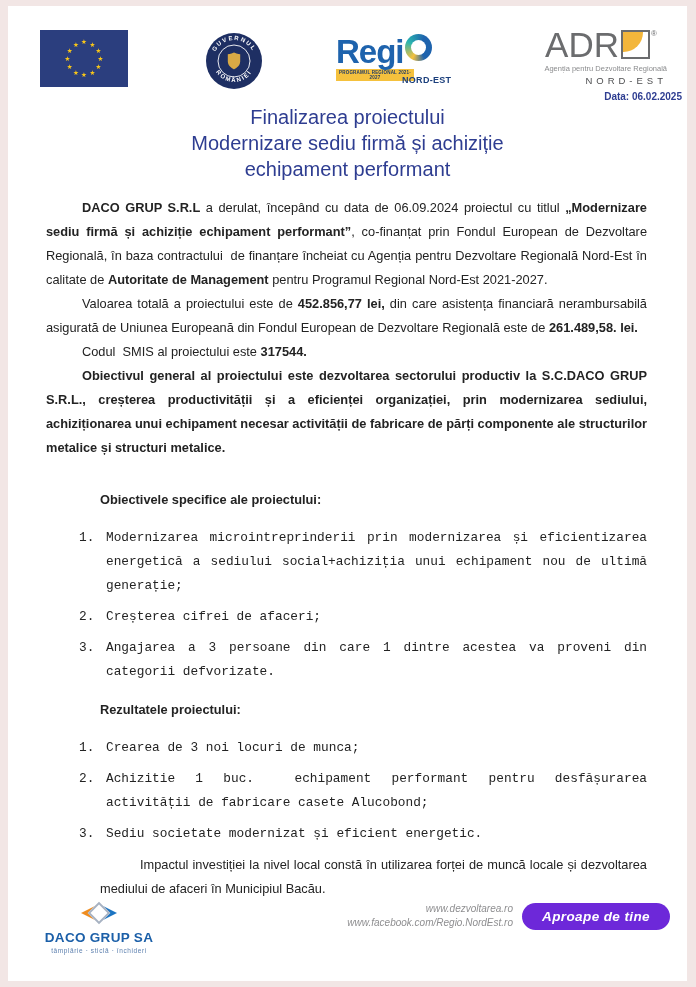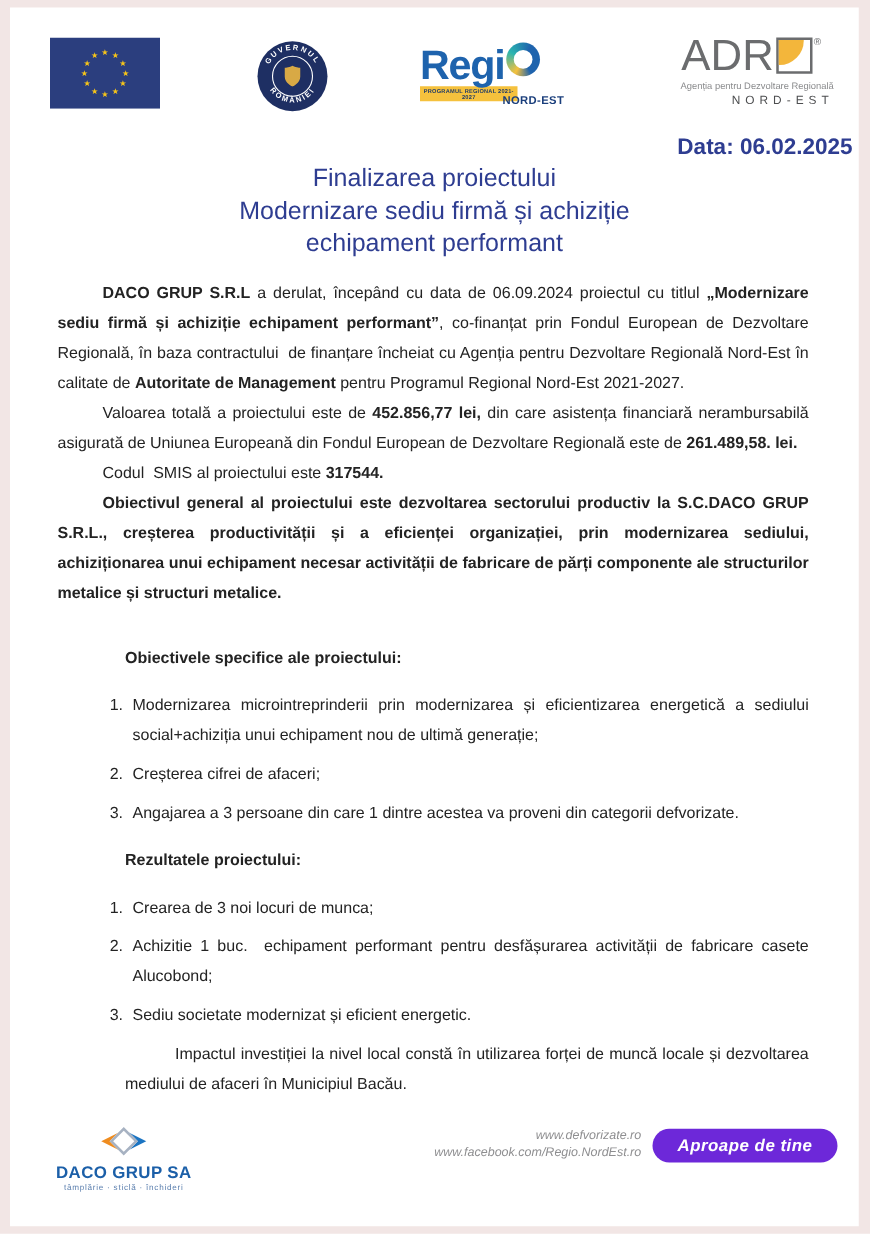--- a/index.html
+++ b/index.html
@@ -55,36 +55,36 @@
     background:#f3b63b;border-radius:0 0 100% 0;
   }
   .adr-reg{font-size:8px;color:#6b6c6e;margin-left:1px;}
   .adr-sub1{margin-top:4px;font-size:7.5px;color:#8a8b8d;}
   .adr-sub2{margin-top:2px;font-size:9.5px;color:#4d4e50;letter-spacing:4px;}
   
   .doc-title{
     margin-top:4px;text-align:center;font-size:22px;font-weight:bold;color:#2e3d91;letter-spacing:0.2px;
   }
   .doc-date{
-    text-align:right;padding-right:5px;font-size:18px;font-weight:bold;color:#2e3d91;margin-top:17px;
+    text-align:right;padding-right:5px;font-size:10px;font-weight:bold;color:#2e3d91;margin-top:1px;
   }
   .doc-subtitle{
     text-align:center;color:#2e3d91;font-size:20px;line-height:26px;margin-top:2px;
   }
   
   .content{
     padding:14px 40px 0 38px;color:#232323;font-size:12.8px;line-height:24px;
   }
   .para{margin:0;text-align:justify;text-indent:36px;}
   .b{font-weight:bold;}
   .sec-heading{
     margin:28px 0 0 54px;font-weight:bold;
   }
   ol.num-list{
-    margin:14px 0 0 0;padding-left:56px;
+    margin:14px 0 0 0;padding-left:56px;font-family:Liberation Mono, monospace;
   }
   ol.num-list li{
     text-align:justify;margin-bottom:7px;padding-left:4px;
   }
   .closing{
     margin:4px 0 0 54px;text-align:justify;text-indent:40px;
   }
   
   .footer{
     position:absolute;left:26px;right:17px;top:888px;
@@ -218,20 +218,20 @@
         <span class="daco-arrow-left"></span>
         <span class="daco-diamond"></span>
         <span class="daco-arrow-right"></span>
       </div>
       <div class="daco-name">DACO GRUP SA</div>
       <div class="daco-tagline">tâmplărie · sticlă · închideri</div>
     </div>
 
     <div class="footer-right">
       <div class="footer-urls">
-        <div>www.defvorizate.ro</div>
+        <div>www.dezvoltarea.ro</div>
         <div>www.facebook.com/Regio.NordEst.ro</div>
       </div>
       <div class="badge">Aproape de tine</div>
     </div>
   </div>
 
 </div>
 
 </body></html>

